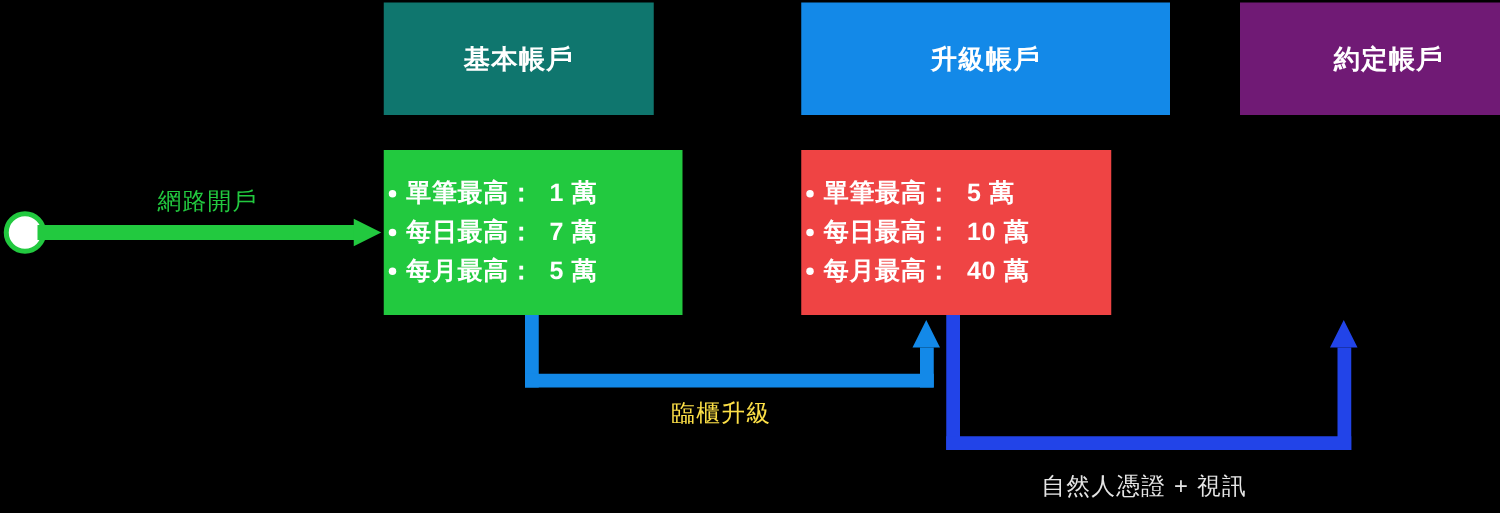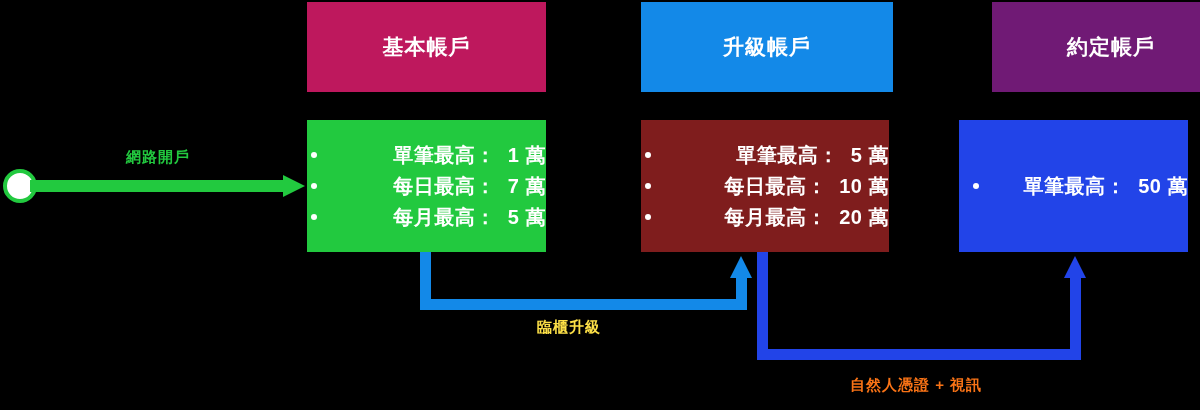--- a/index.html
+++ b/index.html
@@ -5,86 +5,81 @@
   html,body{margin:0;padding:0;background:#000;}
   body{width:1200px;height:410px;position:relative;overflow:hidden;
        font-family:"Liberation Sans","DejaVu Sans",sans-serif;}
   .canvas{position:absolute;inset:0;width:1200px;height:410px;background:#000;}
 
   .col-head{position:absolute;display:flex;align-items:center;justify-content:center;
             color:#fff;font-size:21px;font-weight:700;letter-spacing:1px;}
   .col-body{position:absolute;display:flex;flex-direction:column;justify-content:center;
             color:#fff;box-sizing:border-box;}
 
-  .blist{list-style:none;margin:0;padding:0 0 0 18px;text-align:right;}
+  .blist{list-style:none;margin:0;padding:0 0 0 18px;}
   .blist li{position:relative;font-size:20px;font-weight:700;line-height:1.55;
             white-space:pre;color:#fff;letter-spacing:0.5px;}
   .blist li::before{content:"";position:absolute;left:-14px;top:50%;
             width:6px;height:6px;border-radius:50%;background:#fff;transform:translateY(-50%);}
 
   .origin-dot{position:absolute;width:34px;height:34px;border-radius:50%;
               background:#fff;box-sizing:border-box;}
   .seg{position:absolute;}
   .arrow-r{position:absolute;width:0;height:0;border-top:11px solid transparent;
            border-bottom:11px solid transparent;}
   .arrow-u{position:absolute;width:0;height:0;border-left:11px solid transparent;
            border-right:11px solid transparent;}
 
-  .edge-label{position:absolute;font-size:15px;font-weight:700;white-space:nowrap;
+  .edge-label{position:absolute;font-size:19px;font-weight:400;white-space:nowrap;
               letter-spacing:1px;}
 </style>
 </head>
 <body>
 
 <div class="canvas">
 
-  <div class="col-head" style="left:307px;top:2px;width:239px;height:90px;background:#be185d;">
+  <div class="col-head" style="left:307px;top:2px;width:216px;height:90px;background:#0f766e;">
     <span>基本帳戶</span>
   </div>
 
   <div class="col-body" style="left:307px;top:120px;width:239px;height:132px;background:#22c93f;">
     <ul class="blist">
       <li>單筆最高：  1 萬</li>
       <li>每日最高：  7 萬</li>
       <li>每月最高：  5 萬</li>
     </ul>
   </div>
 
-  <div class="col-head" style="left:641px;top:2px;width:252px;height:90px;background:#1389e8;">
+  <div class="col-head" style="left:641px;top:2px;width:295px;height:90px;background:#1389e8;">
     <span>升級帳戶</span>
   </div>
 
-  <div class="col-body" style="left:641px;top:120px;width:248px;height:132px;background:#7f1d1d;">
+  <div class="col-body" style="left:641px;top:120px;width:248px;height:132px;background:#ef4444;">
     <ul class="blist">
       <li>單筆最高：  5 萬</li>
       <li>每日最高：  10 萬</li>
-      <li>每月最高：  20 萬</li>
+      <li>每月最高：  40 萬</li>
     </ul>
   </div>
 
   <div class="col-head" style="left:992px;top:2px;width:238px;height:90px;background:#701a75;">
     <span>約定帳戶</span>
   </div>
 
-  <div class="col-body" style="left:959px;top:120px;width:229px;height:132px;background:#2244e8;">
-    <ul class="blist" style="padding-left:28px;">
-      <li>單筆最高：  50 萬</li>
-    </ul>
-  </div>
 
   <div class="origin-dot" style="left:3px;top:169px;border:4px solid #22c93f;"></div>
   <div class="seg" style="left:30px;top:180px;width:255px;height:12px;background:#22c93f;"></div>
   <div class="arrow-r" style="left:283px;top:175px;border-left:22px solid #22c93f;"></div>
   <div class="edge-label" style="left:126px;top:148px;color:#22c93f;">網路開戶</div>
 
   <div class="seg" style="left:420px;top:252px;width:11px;height:58px;background:#1389e8;"></div>
   <div class="seg" style="left:420px;top:299px;width:327px;height:11px;background:#1389e8;"></div>
   <div class="seg" style="left:736px;top:278px;width:11px;height:32px;background:#1389e8;"></div>
   <div class="arrow-u" style="left:730px;top:256px;border-bottom:22px solid #1389e8;"></div>
   <div class="edge-label" style="left:537px;top:318px;color:#fde047;">臨櫃升級</div>
 
   <div class="seg" style="left:757px;top:252px;width:11px;height:108px;background:#2244e8;"></div>
   <div class="seg" style="left:757px;top:349px;width:324px;height:11px;background:#2244e8;"></div>
   <div class="seg" style="left:1070px;top:278px;width:11px;height:82px;background:#2244e8;"></div>
   <div class="arrow-u" style="left:1064px;top:256px;border-bottom:22px solid #2244e8;"></div>
-  <div class="edge-label" style="left:850px;top:376px;color:#f97316;">自然人憑證 + 視訊</div>
+  <div class="edge-label" style="left:833px;top:376px;color:#e5e5e5;">自然人憑證 + 視訊</div>
 
 </div>
 
 </body></html>

